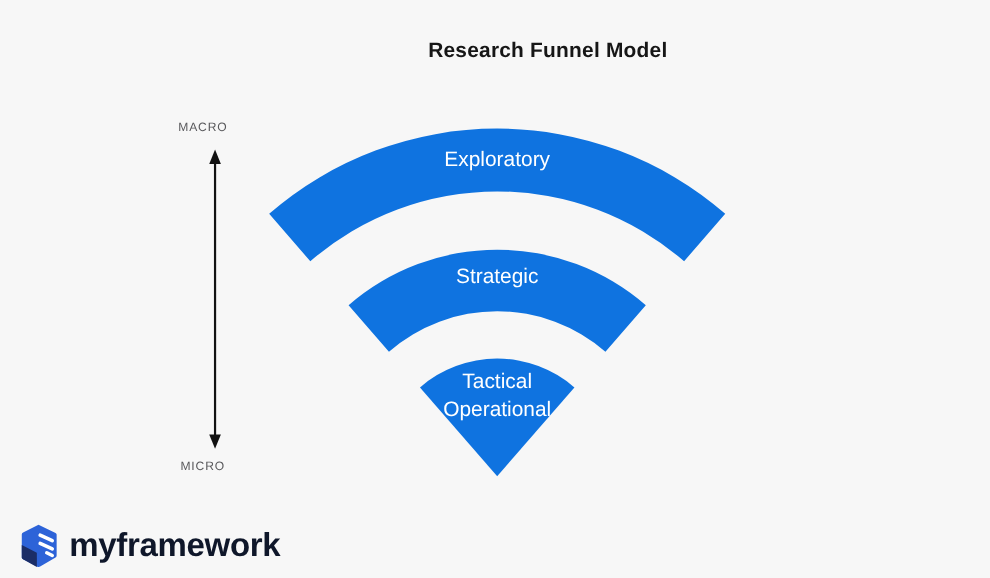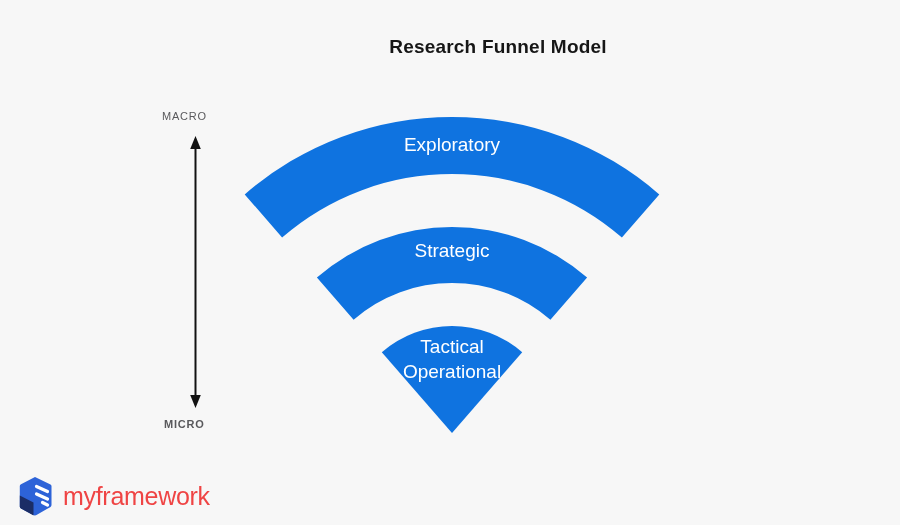--- a/index.html
+++ b/index.html
@@ -27,44 +27,44 @@
     letter-spacing: 0.2px;
     margin-left: 48px;
   }
   .axis-label {
     position: absolute;
     font-size: 11px;
     color: #59595c;
     letter-spacing: 0.8px;
   }
   .axis-label.macro { left: 162px; top: 110px; }
-  .axis-label.micro { left: 164px; top: 418px; font-weight: bold; }
+  .axis-label.micro { left: 164px; top: 418px; }
   .diagram-svg {
     position: absolute;
     left: 0;
     top: 0;
   }
   .funnel-label {
     font-family: "Liberation Sans", sans-serif;
     font-size: 19px;
     font-weight: 500;
     fill: #ffffff;
   }
   .logo {
     position: absolute;
     left: 17px;
     bottom: 9px;
     display: flex;
     align-items: center;
     gap: 9px;
   }
   .logo-text {
-    font-size: 25px;
-    font-weight: 400;
-    color: #ef4444;
+    font-size: 30px;
+    font-weight: 700;
+    color: #0f172a;
     letter-spacing: -0.3px;
   }
 </style>
 </head>
 <body>
 
 <div class="canvas">
 
   <div class="page-title">Research Funnel Model</div>
 

